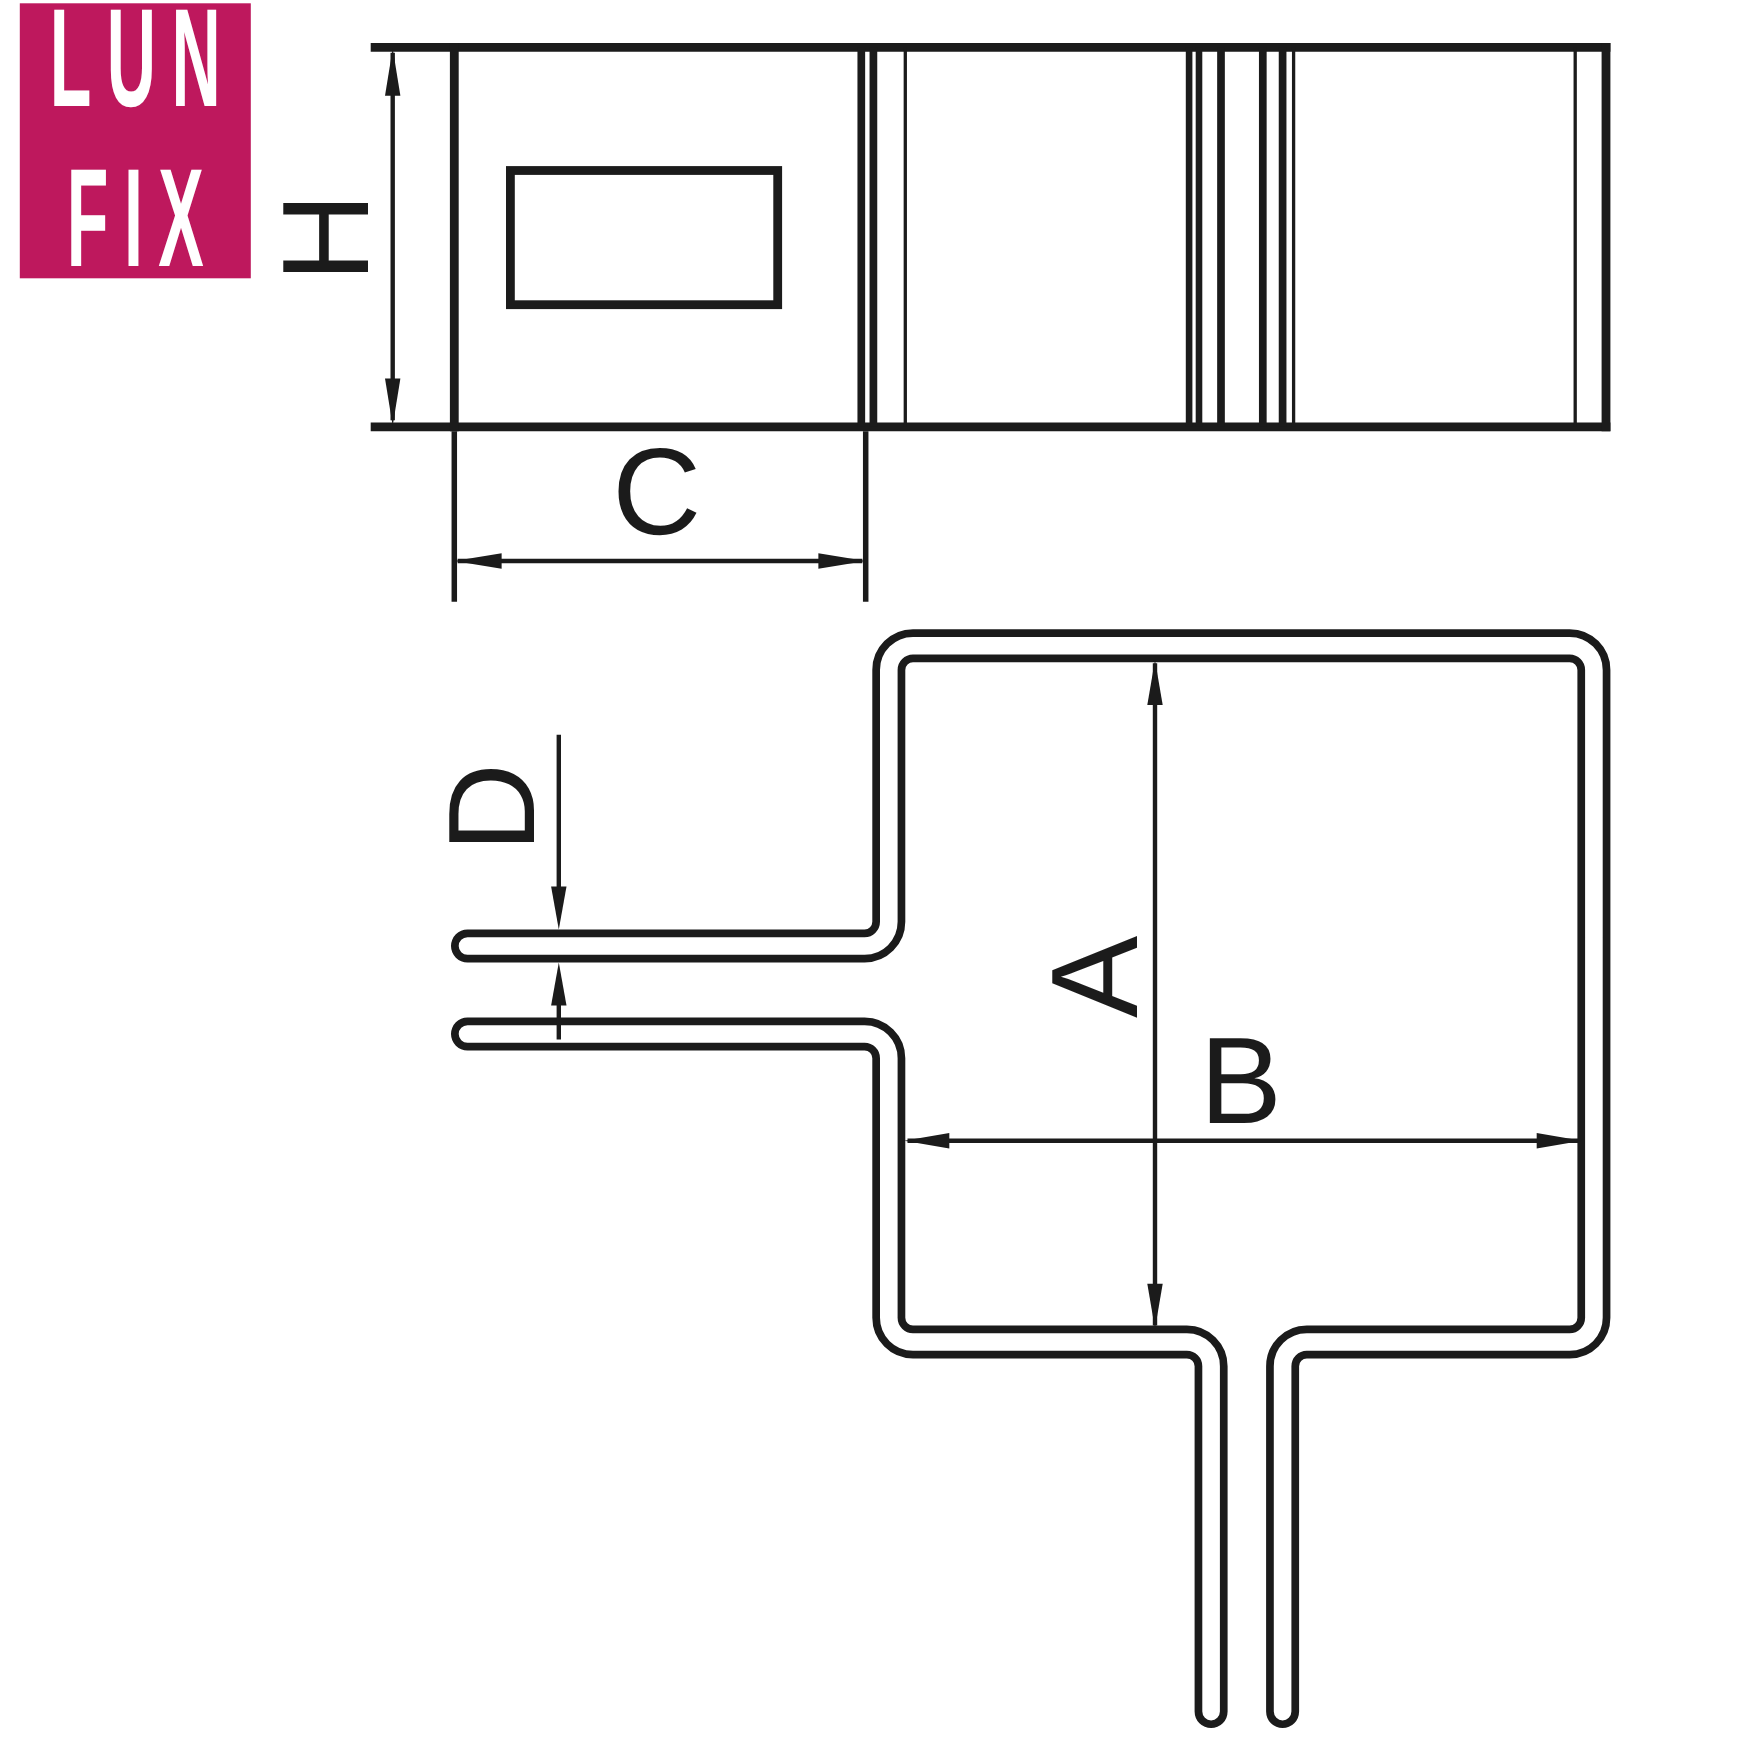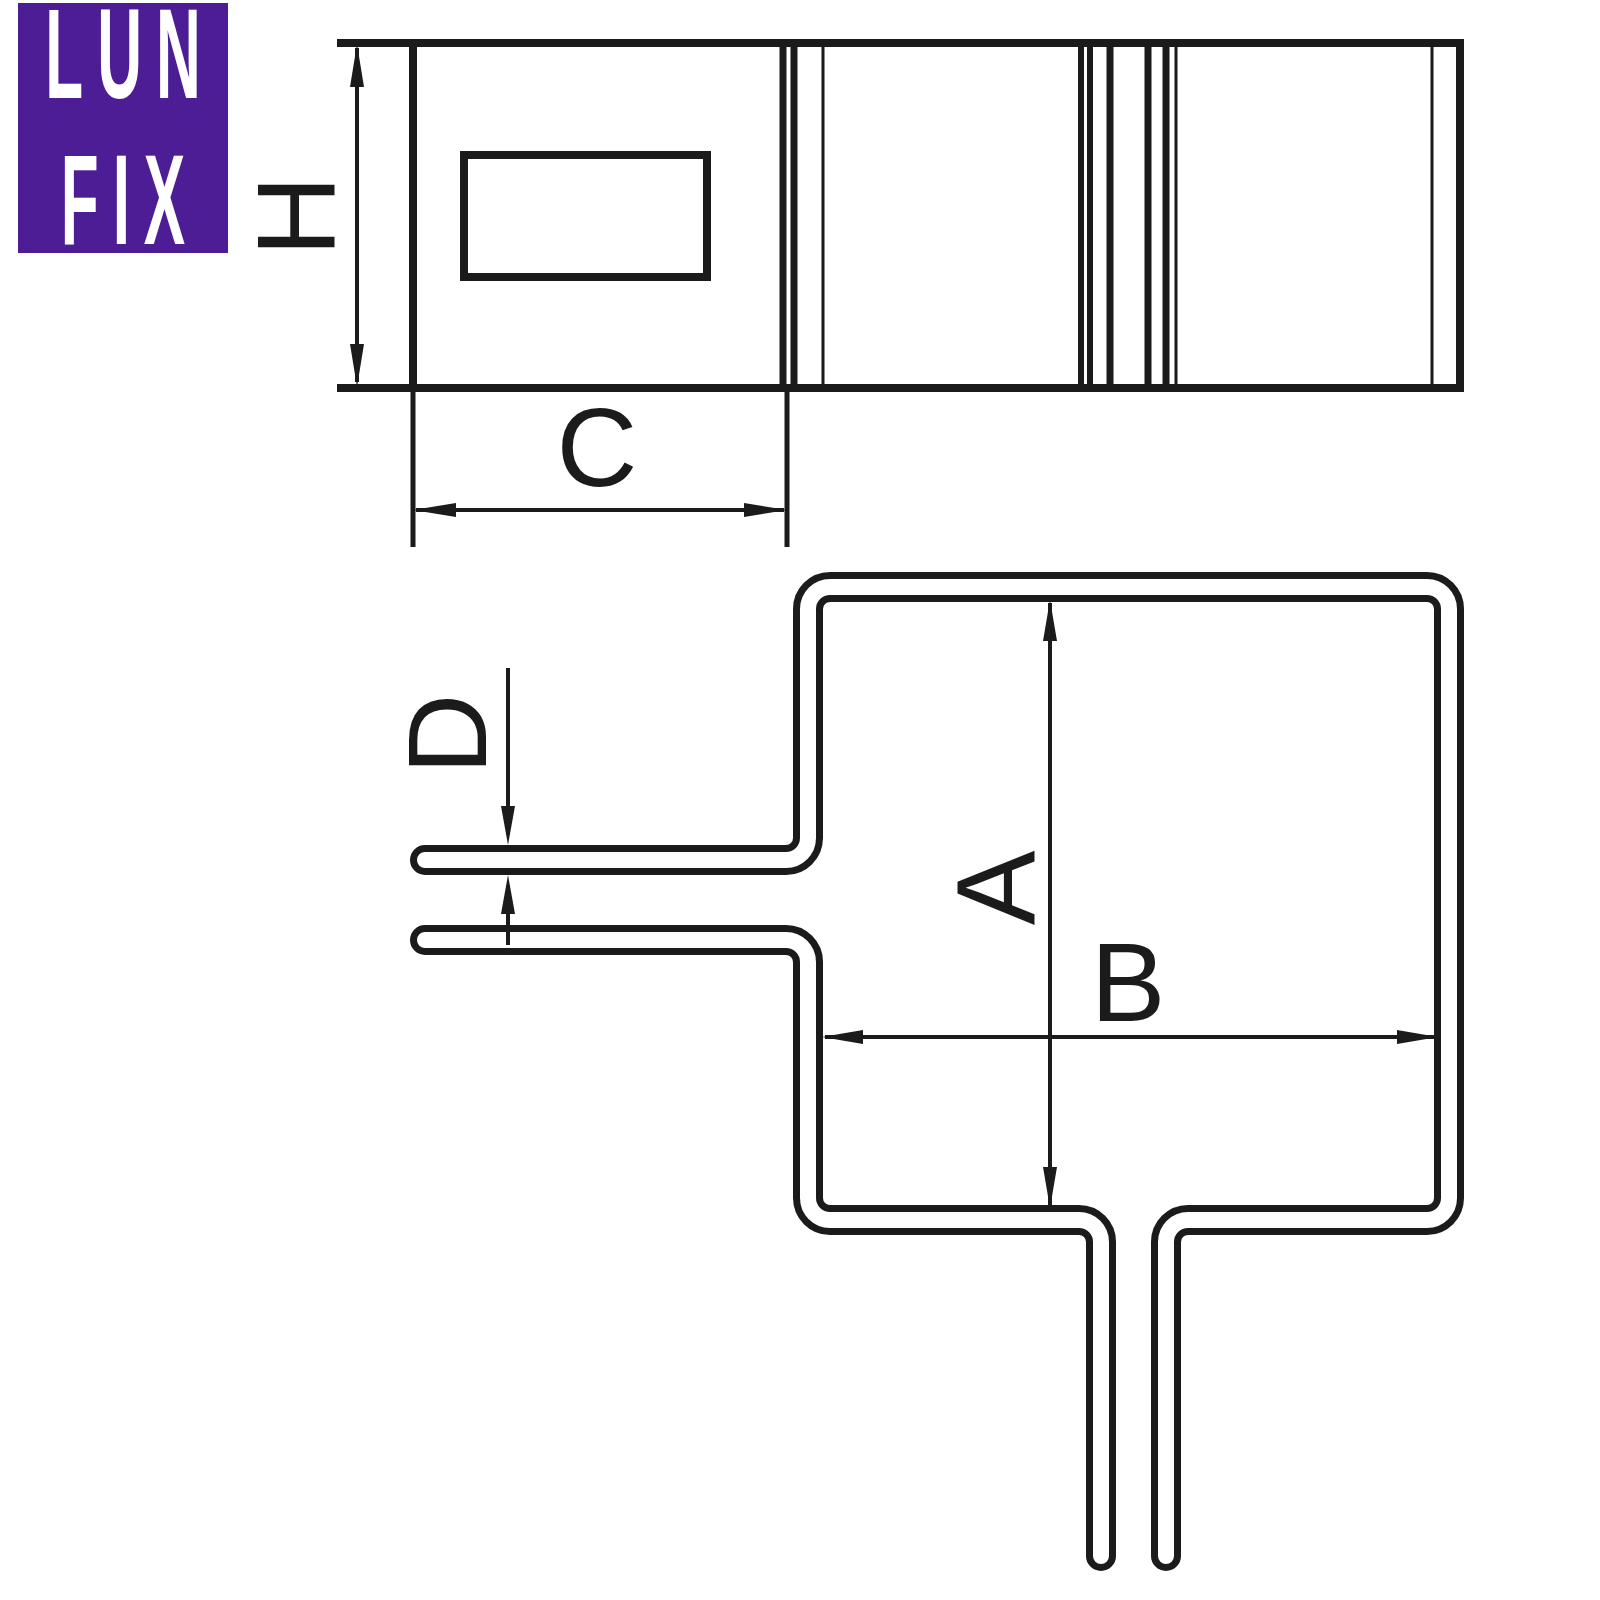--- a/index.html
+++ b/index.html
@@ -5,21 +5,21 @@
   html,body{margin:0;padding:0;background:#ffffff;}
   #canvas{
     position:relative;
     width:1600px;height:1600px;
     background:#ffffff;
     overflow:hidden;
     font-family:"Liberation Sans", sans-serif;
   }
   .logo{
     position:absolute;left:18px;top:3px;width:210px;height:250px;
-    background:#4c1d95;
+    background:#be185d;
     display:flex;flex-direction:column;align-items:center;justify-content:center;
     gap:86px;
   }
   .logo .logo-line{
     display:block;
     color:#ffffff;
     font-weight:bold;
     font-size:62px;
     line-height:60px;
     letter-spacing:14px;

